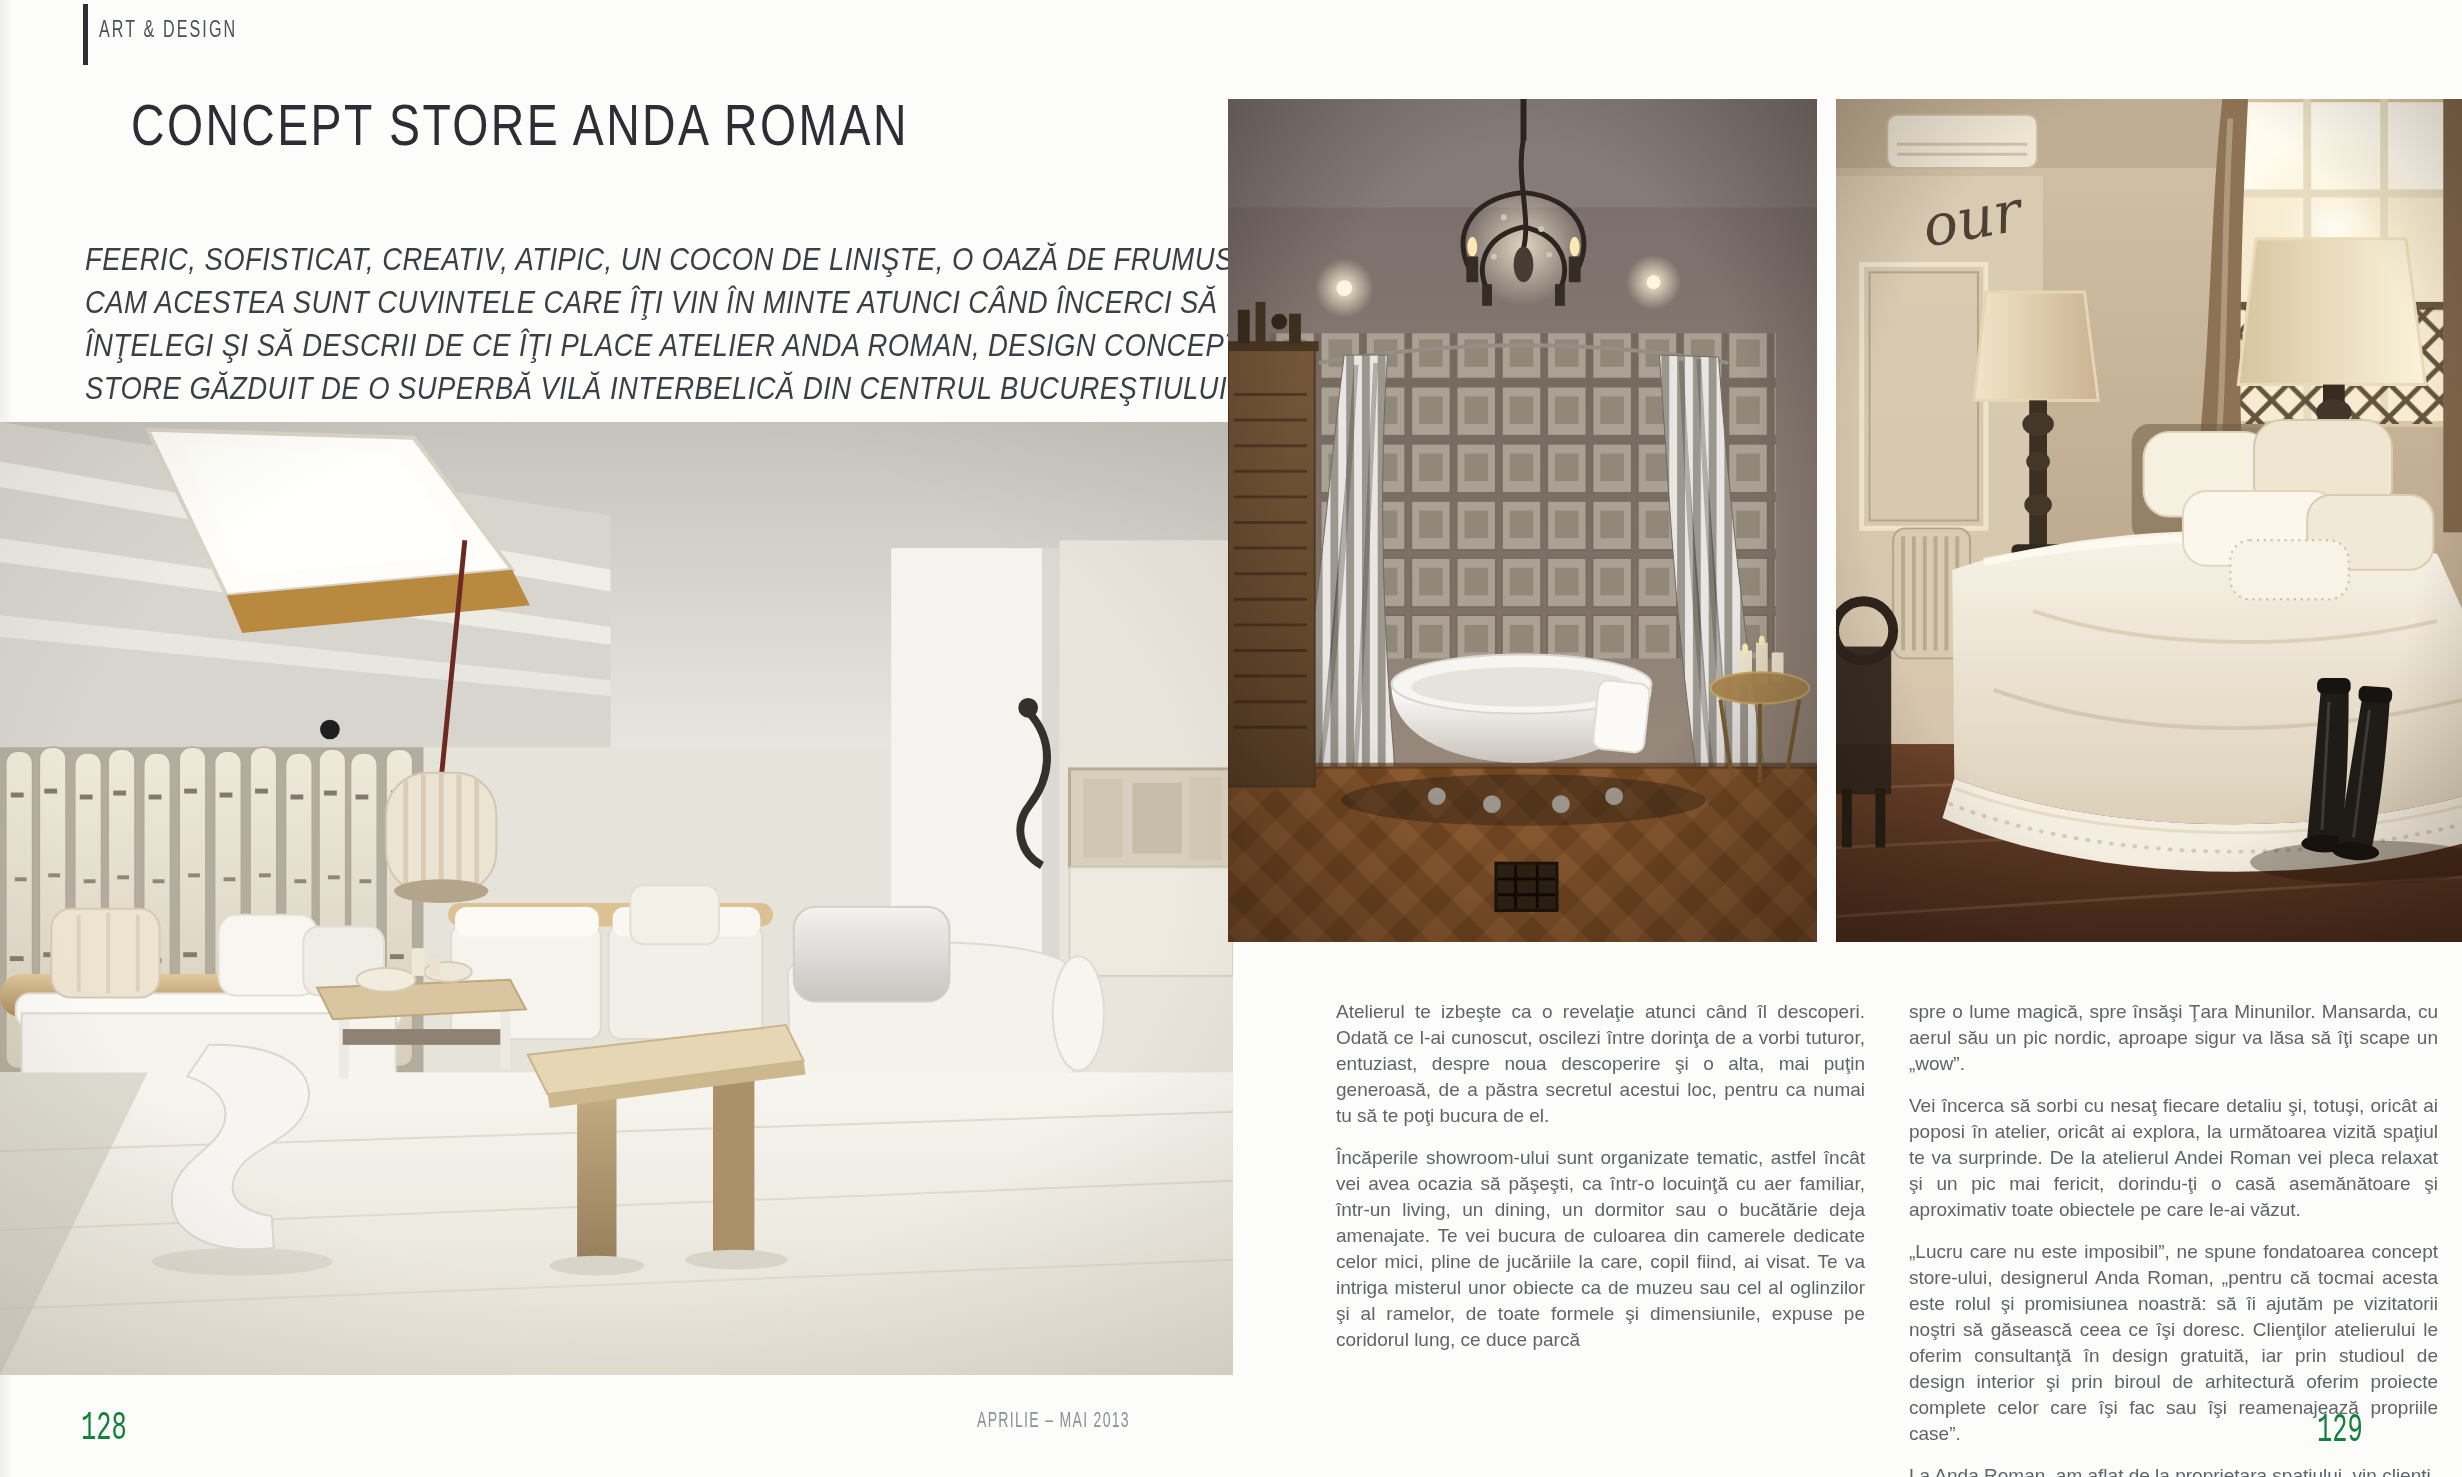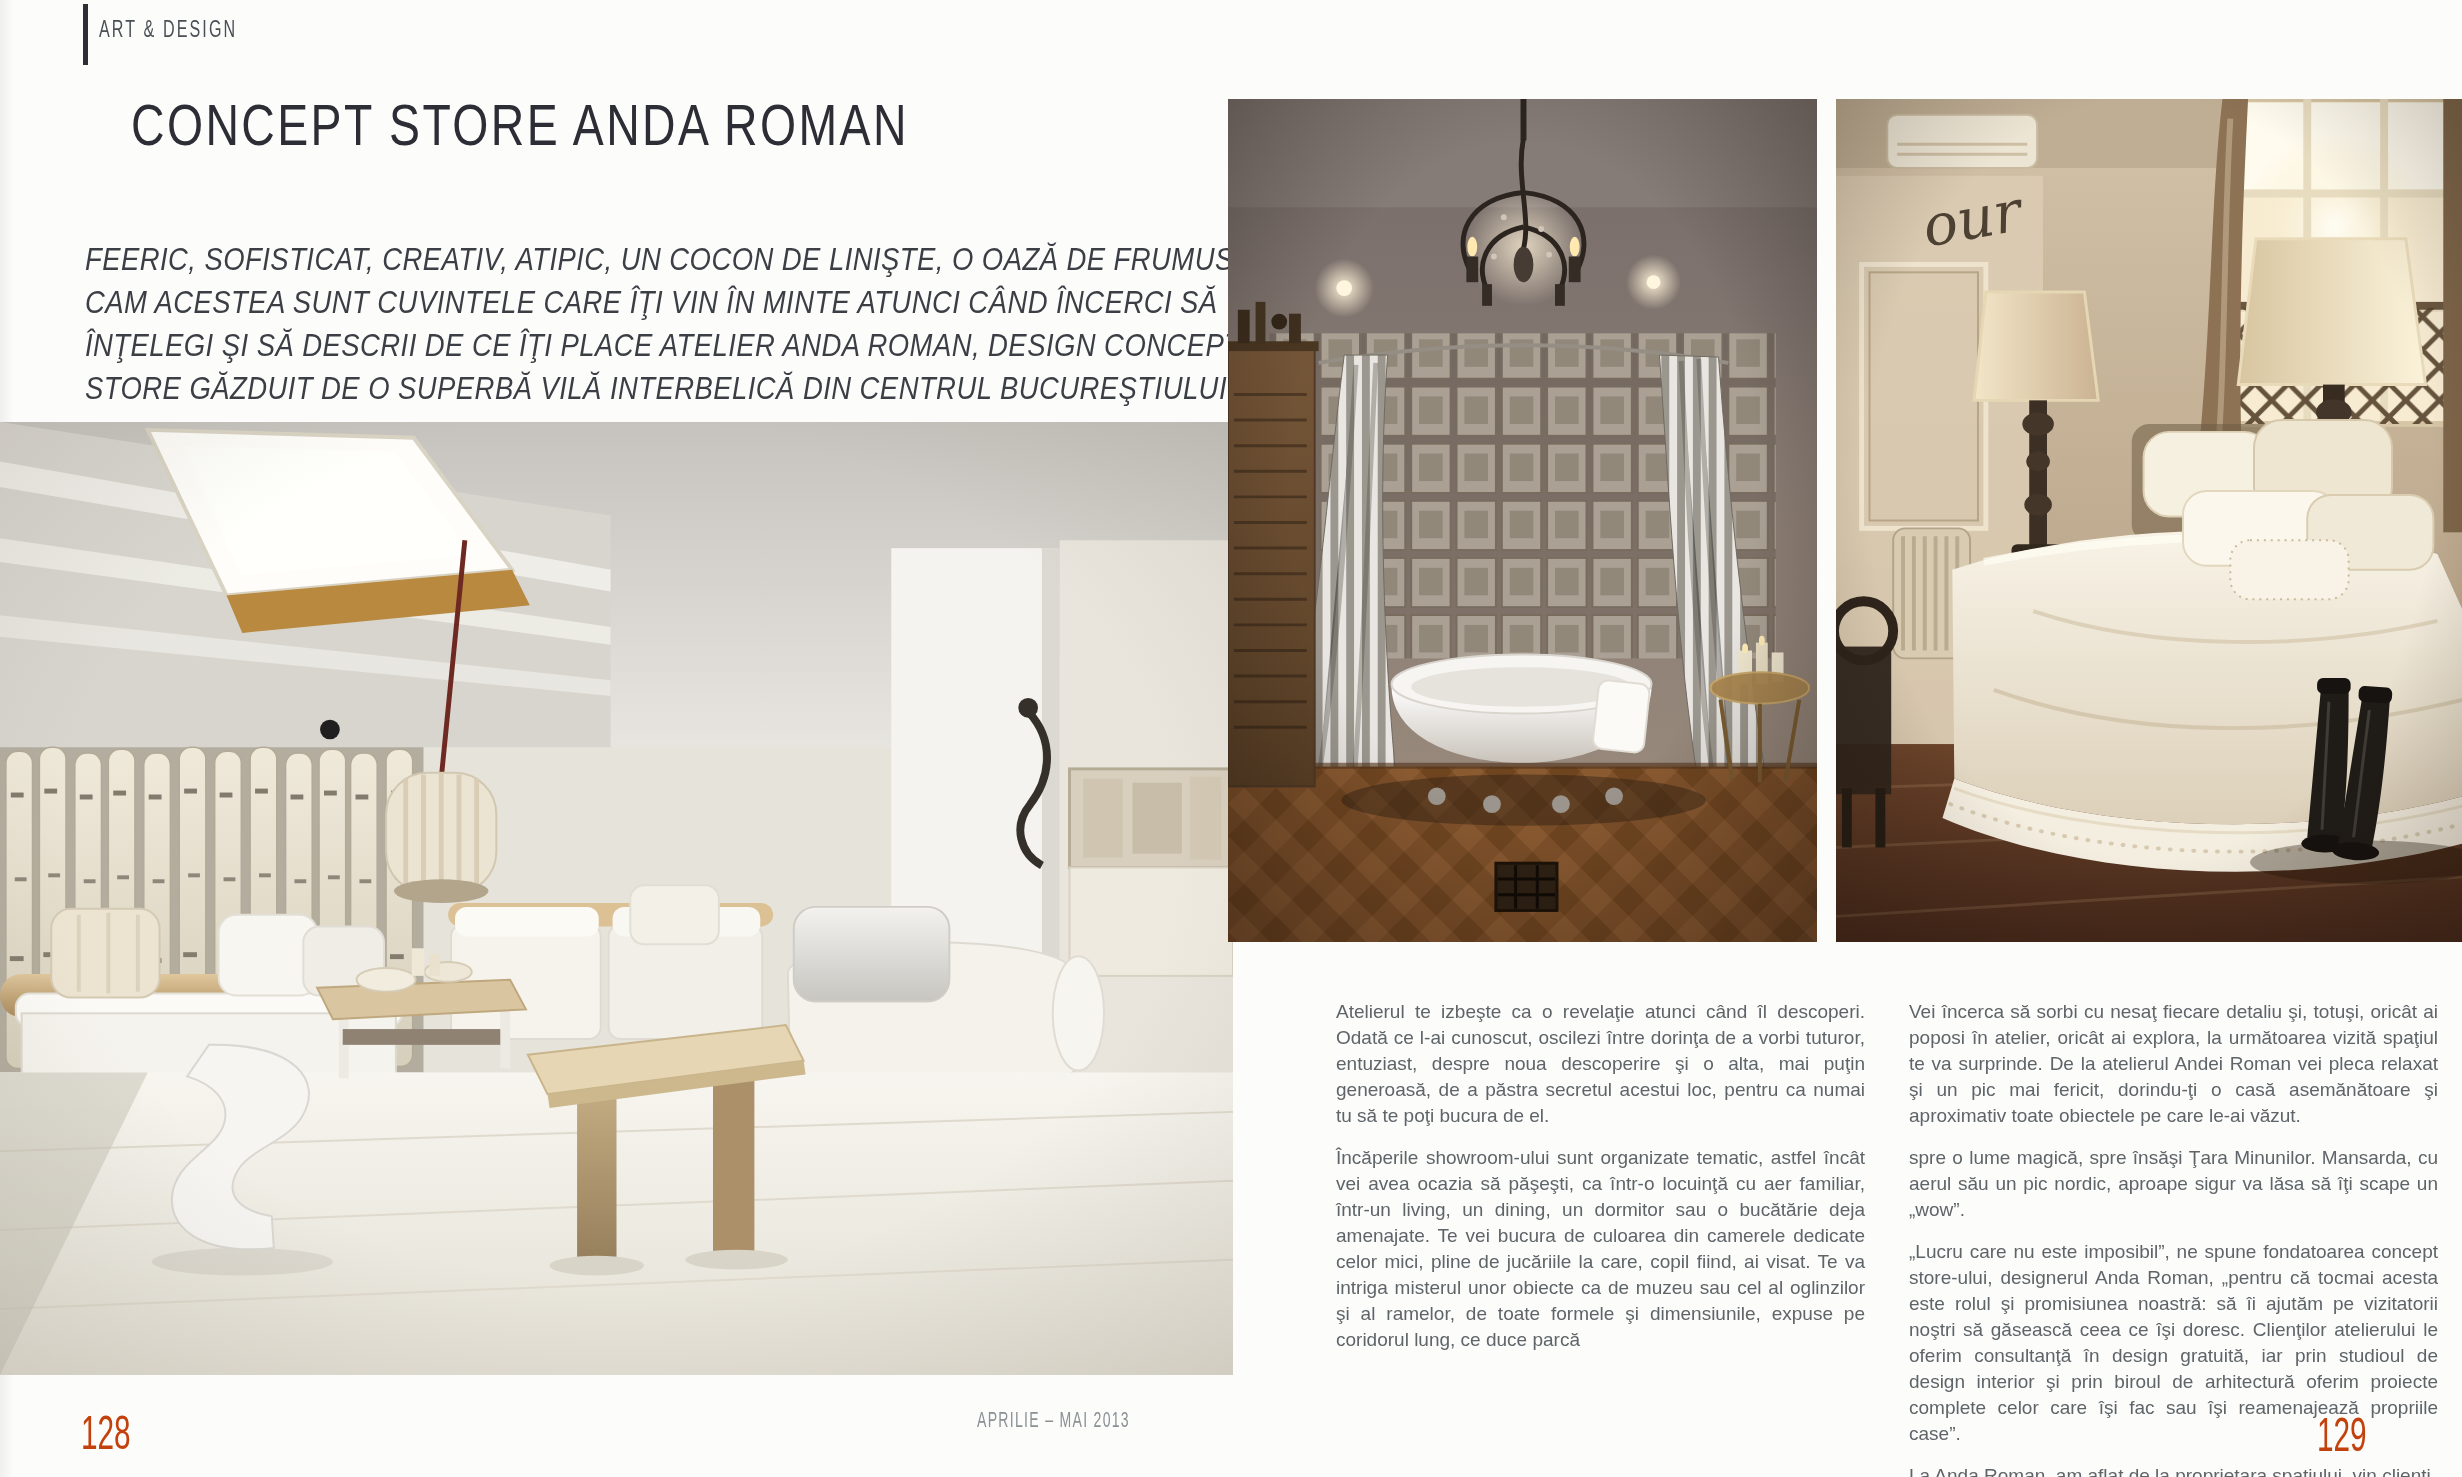--- a/index.html
+++ b/index.html
@@ -26,21 +26,21 @@
   .photo svg{display:block;width:100%;height:100%;}
   .photo-living{left:0;top:422px;width:1233px;height:953px;}
   .photo-bathroom{left:1228px;top:99px;width:589px;height:843px;}
   .photo-bedroom{left:1836px;top:99px;width:627px;height:843px;}
 
   .bodycol{font-size:19px;line-height:26px;color:#5e6468;text-align:justify;width:561px;}
   .bodycol p{margin:16px;}
   .col-left{left:1320px;top:983px;}
   .col-right{left:1893px;top:983px;}
 
-  .pagenum{font-size:48px;color:#c2410c;}
+  .pagenum{font-size:41px;color:#15803d;font-family:Liberation Mono, monospace;}
   .pagenum .cx{transform:scaleX(.62);}
   .pagenum-left{left:81px;top:1405px;}
   .pagenum-right{left:2317px;top:1407px;}
   .footer-date{left:977px;top:1407px;font-size:22px;color:#8a9094;letter-spacing:2px;}
   .footer-date .cx{transform:scaleX(.64);}
 
   .edge-shade{left:0;top:0;width:13.8px;height:1478px;
     background:linear-gradient(90deg,rgba(0,0,0,.05),rgba(0,0,0,0));}
 </style>
 </head>
@@ -477,22 +477,22 @@
 
     <rect x="0" y="0" width="636" height="856" fill="url(#rpVig)"></rect>
   </svg>
   </div>
 
   <div class="abs bodycol col-left">
     <p>Atelierul te izbeşte ca o revelaţie atunci când îl descoperi. Odată ce l-ai cunoscut, oscilezi între dorinţa de a vorbi tuturor, entuziast, despre noua descoperire şi o alta, mai puţin generoasă, de a păstra secretul acestui loc, pentru ca numai tu să te poţi bucura de el.</p>
     <p>Încăperile showroom-ului sunt organizate tematic, astfel încât vei avea ocazia să păşeşti, ca într-o locuinţă cu aer familiar, într-un living, un dining, un dormitor sau o bucătărie deja amenajate. Te vei bucura de culoarea din camerele dedicate celor mici, pline de jucăriile la care, copil fiind, ai visat. Te va intriga misterul unor obiecte ca de muzeu sau cel al oglinzilor şi al ramelor, de toate formele şi dimensiunile, expuse pe coridorul lung, ce duce parcă</p>
   </div>
   <div class="abs bodycol col-right">
+    <p>spre o lume magică, spre însăşi Ţara Minunilor. Mansarda, cu aerul său un pic nordic, aproape sigur va lăsa să îţi scape un „wow”.</p>
     <p>Vei încerca să sorbi cu nesaţ fiecare detaliu şi, totuşi, oricât ai poposi în atelier, oricât ai explora, la următoarea vizită spaţiul te va surprinde. De la atelierul Andei Roman vei pleca relaxat şi un pic mai fericit, dorindu-ţi o casă asemănătoare şi aproximativ toate obiectele pe care le-ai văzut.</p>
-    <p>spre o lume magică, spre însăşi Ţara Minunilor. Mansarda, cu aerul său un pic nordic, aproape sigur va lăsa să îţi scape un „wow”.</p>
     <p>„Lucru care nu este imposibil”, ne spune fondatoarea concept store-ului, designerul Anda Roman, „pentru că tocmai acesta este rolul şi promisiunea noastră: să îi ajutăm pe vizitatorii noştri să găsească ceea ce îşi doresc. Clienţilor atelierului le oferim consultanţă în design gratuită, iar prin studioul de design interior şi prin biroul de arhitectură oferim proiecte complete celor care îşi fac sau îşi reamenajează propriile case”.</p>
     <p>La Anda Roman, am aflat de la proprietara spaţiului, vin clienţi</p>
   </div>
 
   <div class="abs pagenum pagenum-left nowrap"><span class="cx">128</span></div>
   <div class="abs footer-date nowrap"><span class="cx">APRILIE – MAI 2013</span></div>
   <div class="abs pagenum pagenum-right nowrap"><span class="cx">129</span></div>
 
 </div>
 

